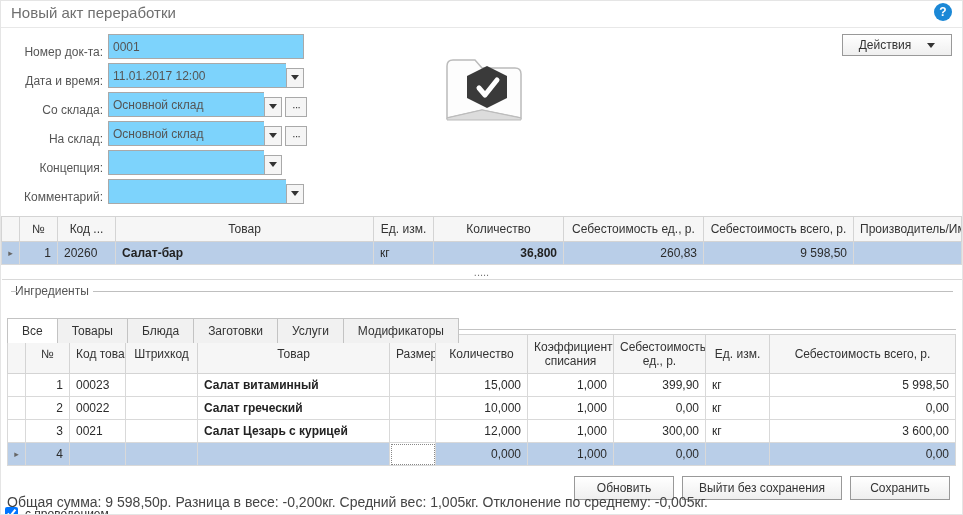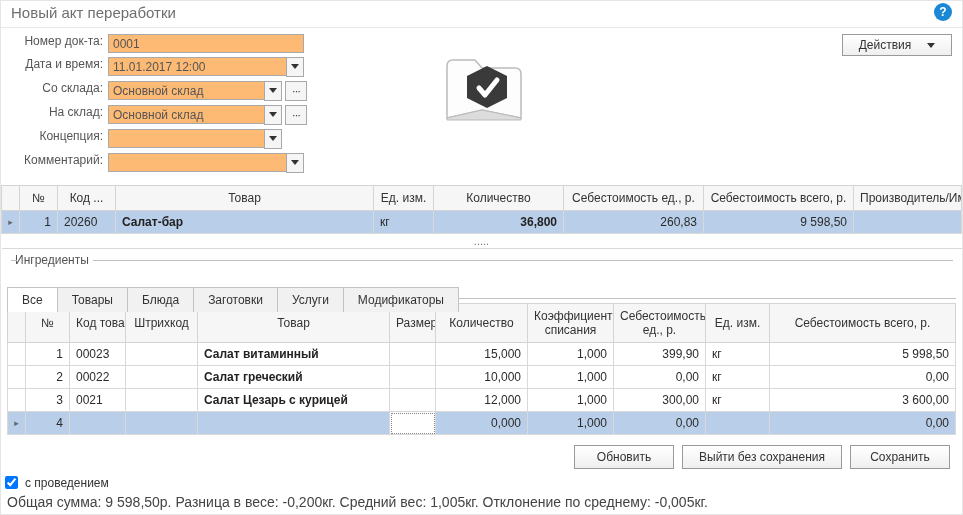--- a/index.html
+++ b/index.html
@@ -6,23 +6,23 @@
   html, body { margin:0; padding:0; font-family: Tahoma, Arial, sans-serif; font-size:12px; color:#2b2b2b; }
   body { width:963px; height:515px; background:#fff; overflow:hidden; position:relative; border:1px solid #e5e5e5; }
 
   .header { display:flex; align-items:center; padding:2px 10px 6px 10px; border-bottom:1px solid #e8e8e8; }
   .header h1 { font-size:15px; font-weight:400; color:#6f6f6f; margin:0; }
   .help-icon { margin-left:auto; width:18px; height:18px; border-radius:50%; background:#1b88d6; color:#fff; display:flex; align-items:center; justify-content:center; font-weight:bold; font-size:12px; cursor:pointer; }
 
   .top-area { display:flex; align-items:flex-start; padding:6px 10px 0 10px; position:relative; }
 
   .form { }
-  .form-row { display:flex; align-items:flex-start; margin-bottom:4px; }
+  .form-row { display:flex; align-items:flex-end; margin-bottom:4px; }
   .form-row label { width:92px; text-align:right; margin-right:5px; color:#555; font-size:12px; }
-  .form-row input { height:19px; border:1px solid #a9a9a9; padding:1px 4px; font-size:12px; background:#fdba74; color:#555; }
+  .form-row input { height:25px; border:1px solid #a9a9a9; padding:1px 4px; font-size:12px; background:#7dd3fc; color:#555; }
   .ctl-btn { height:20px; border:1px solid #a9a9a9; background:#f5f5f5; display:flex; align-items:center; justify-content:center; cursor:pointer; font-size:11px; color:#333; padding:0 2px; }
   .ctl-btn.drop { width:18px; }
   .ctl-btn.more { width:22px; margin-left:3px; letter-spacing:-1px; }
 
   .actions-btn { position:absolute; top:6px; right:10px; width:110px; height:22px; border:1px solid #999; background:linear-gradient(#fff,#efefef); display:flex; align-items:center; justify-content:center; gap:16px; cursor:pointer; font-size:12px; color:#333; }
   .actions-btn .tri { width:0; height:0; border-left:4px solid transparent; border-right:4px solid transparent; border-top:5px solid #333; }
 
   .doc-illustration { position:absolute; left:50%; top:20px; transform:translateX(-50%); }
 
   

